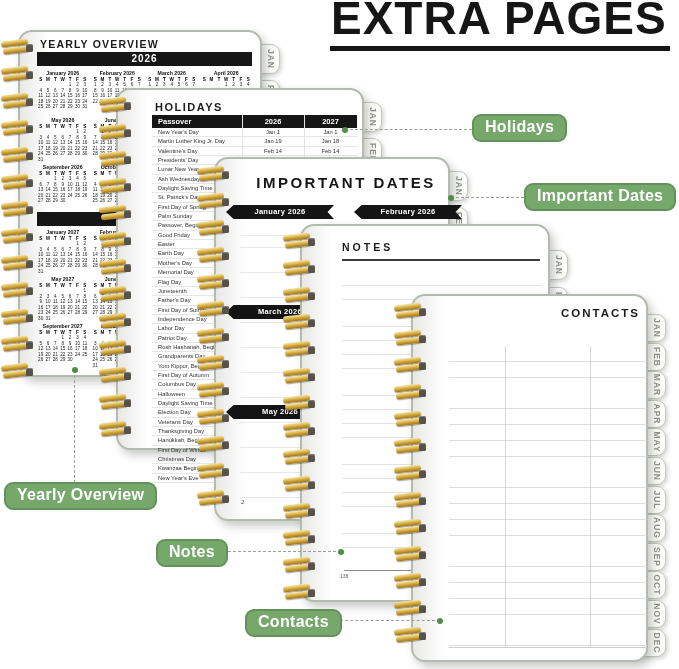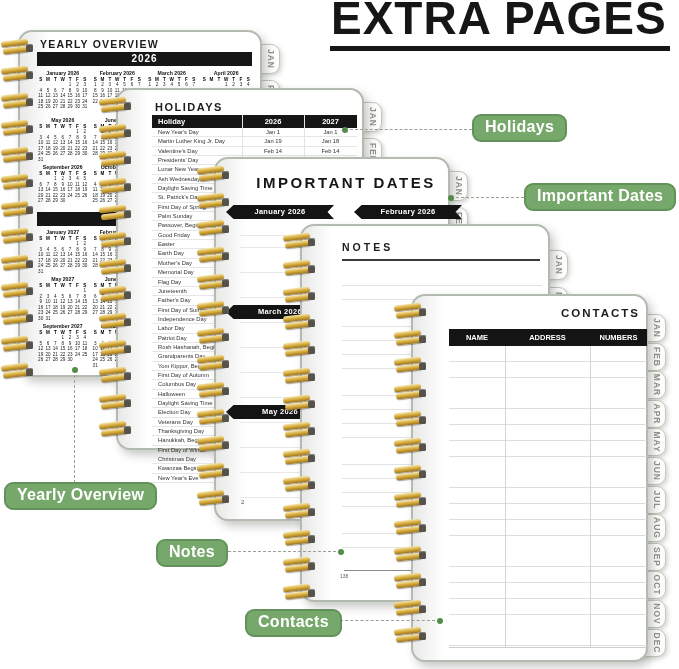--- a/index.html
+++ b/index.html
@@ -865,21 +865,21 @@
           <span>APR</span>
         </div>
         <div class="tab" style="top: 158px; height: 28px;">
           <span>MAY</span>
         </div>
       </div>
     <div class="page-body">
       <div class="bind-shade"></div>
       <div class="h-title">HOLIDAYS</div>
       <div class="h-head">
-        <span class="c1">Holiday</span>
+        <span class="c1">Passover</span>
         <span class="c2">2026</span>
         <span class="c3">2027</span>
       </div>
       <div class="h-vdiv" style="left:124px;"></div>
       <div class="h-vdiv" style="left:186px;"></div>
       <div class="h-rows">
           <div class="hrow">
             <span class="n">New Year's Day</span>
             <span class="d1">Jan 1</span>
             <span class="d2">Jan 1</span>
@@ -1373,25 +1373,20 @@
         <div class="tab" style="top: 306px; height: 26px;">
           <span>NOV</span>
         </div>
         <div class="tab" style="top: 334.6px; height: 26px;">
           <span>DEC</span>
         </div>
       </div>
     <div class="page-body">
       <div class="bind-shade"></div>
       <div class="c-title">CONTACTS</div>
-      <div class="c-head">
-        <span class="w1">NAME</span>
-        <span class="w2">ADDRESS</span>
-        <span class="w3">NUMBERS</span>
-      </div>
       <div class="c-table"></div>
       <div class="c-vdiv" style="left:92px;"></div>
       <div class="c-vdiv" style="left:177px;"></div>
     </div>
     <div class="spiral">
         <div class="coil" style="top: 10px;">
           <i class="w1"></i>
           <i class="w2"></i>
           <b></b>
         </div>

